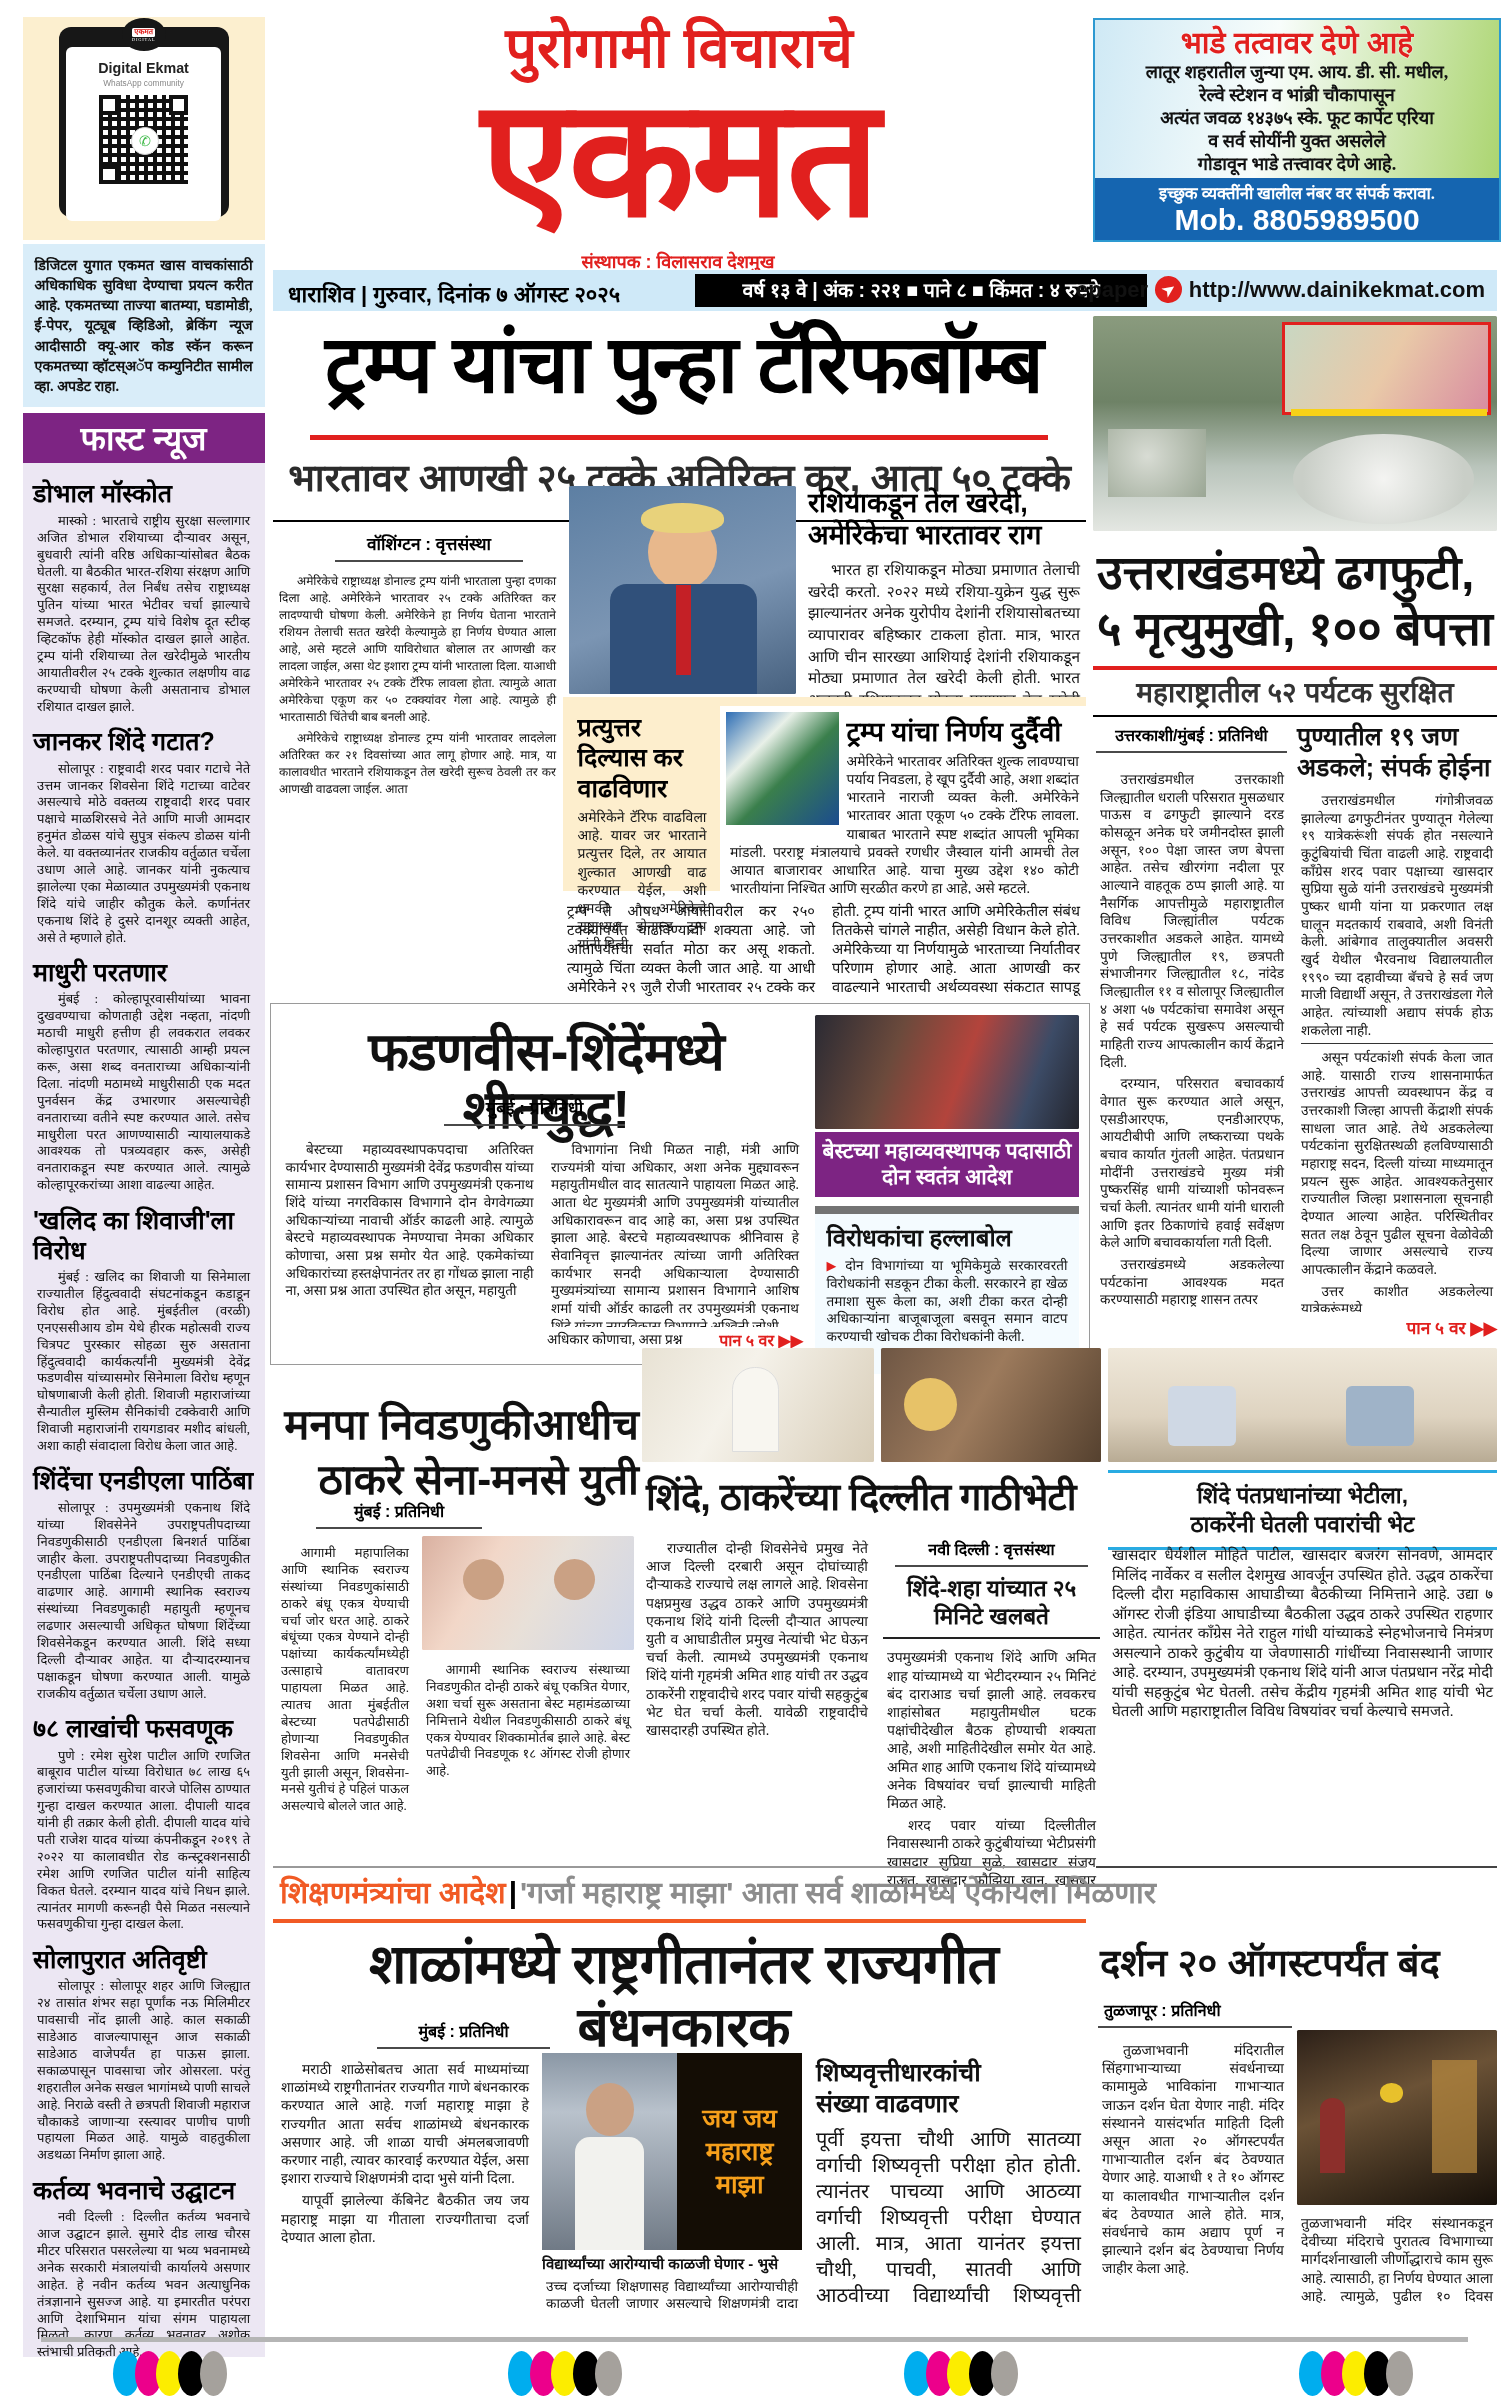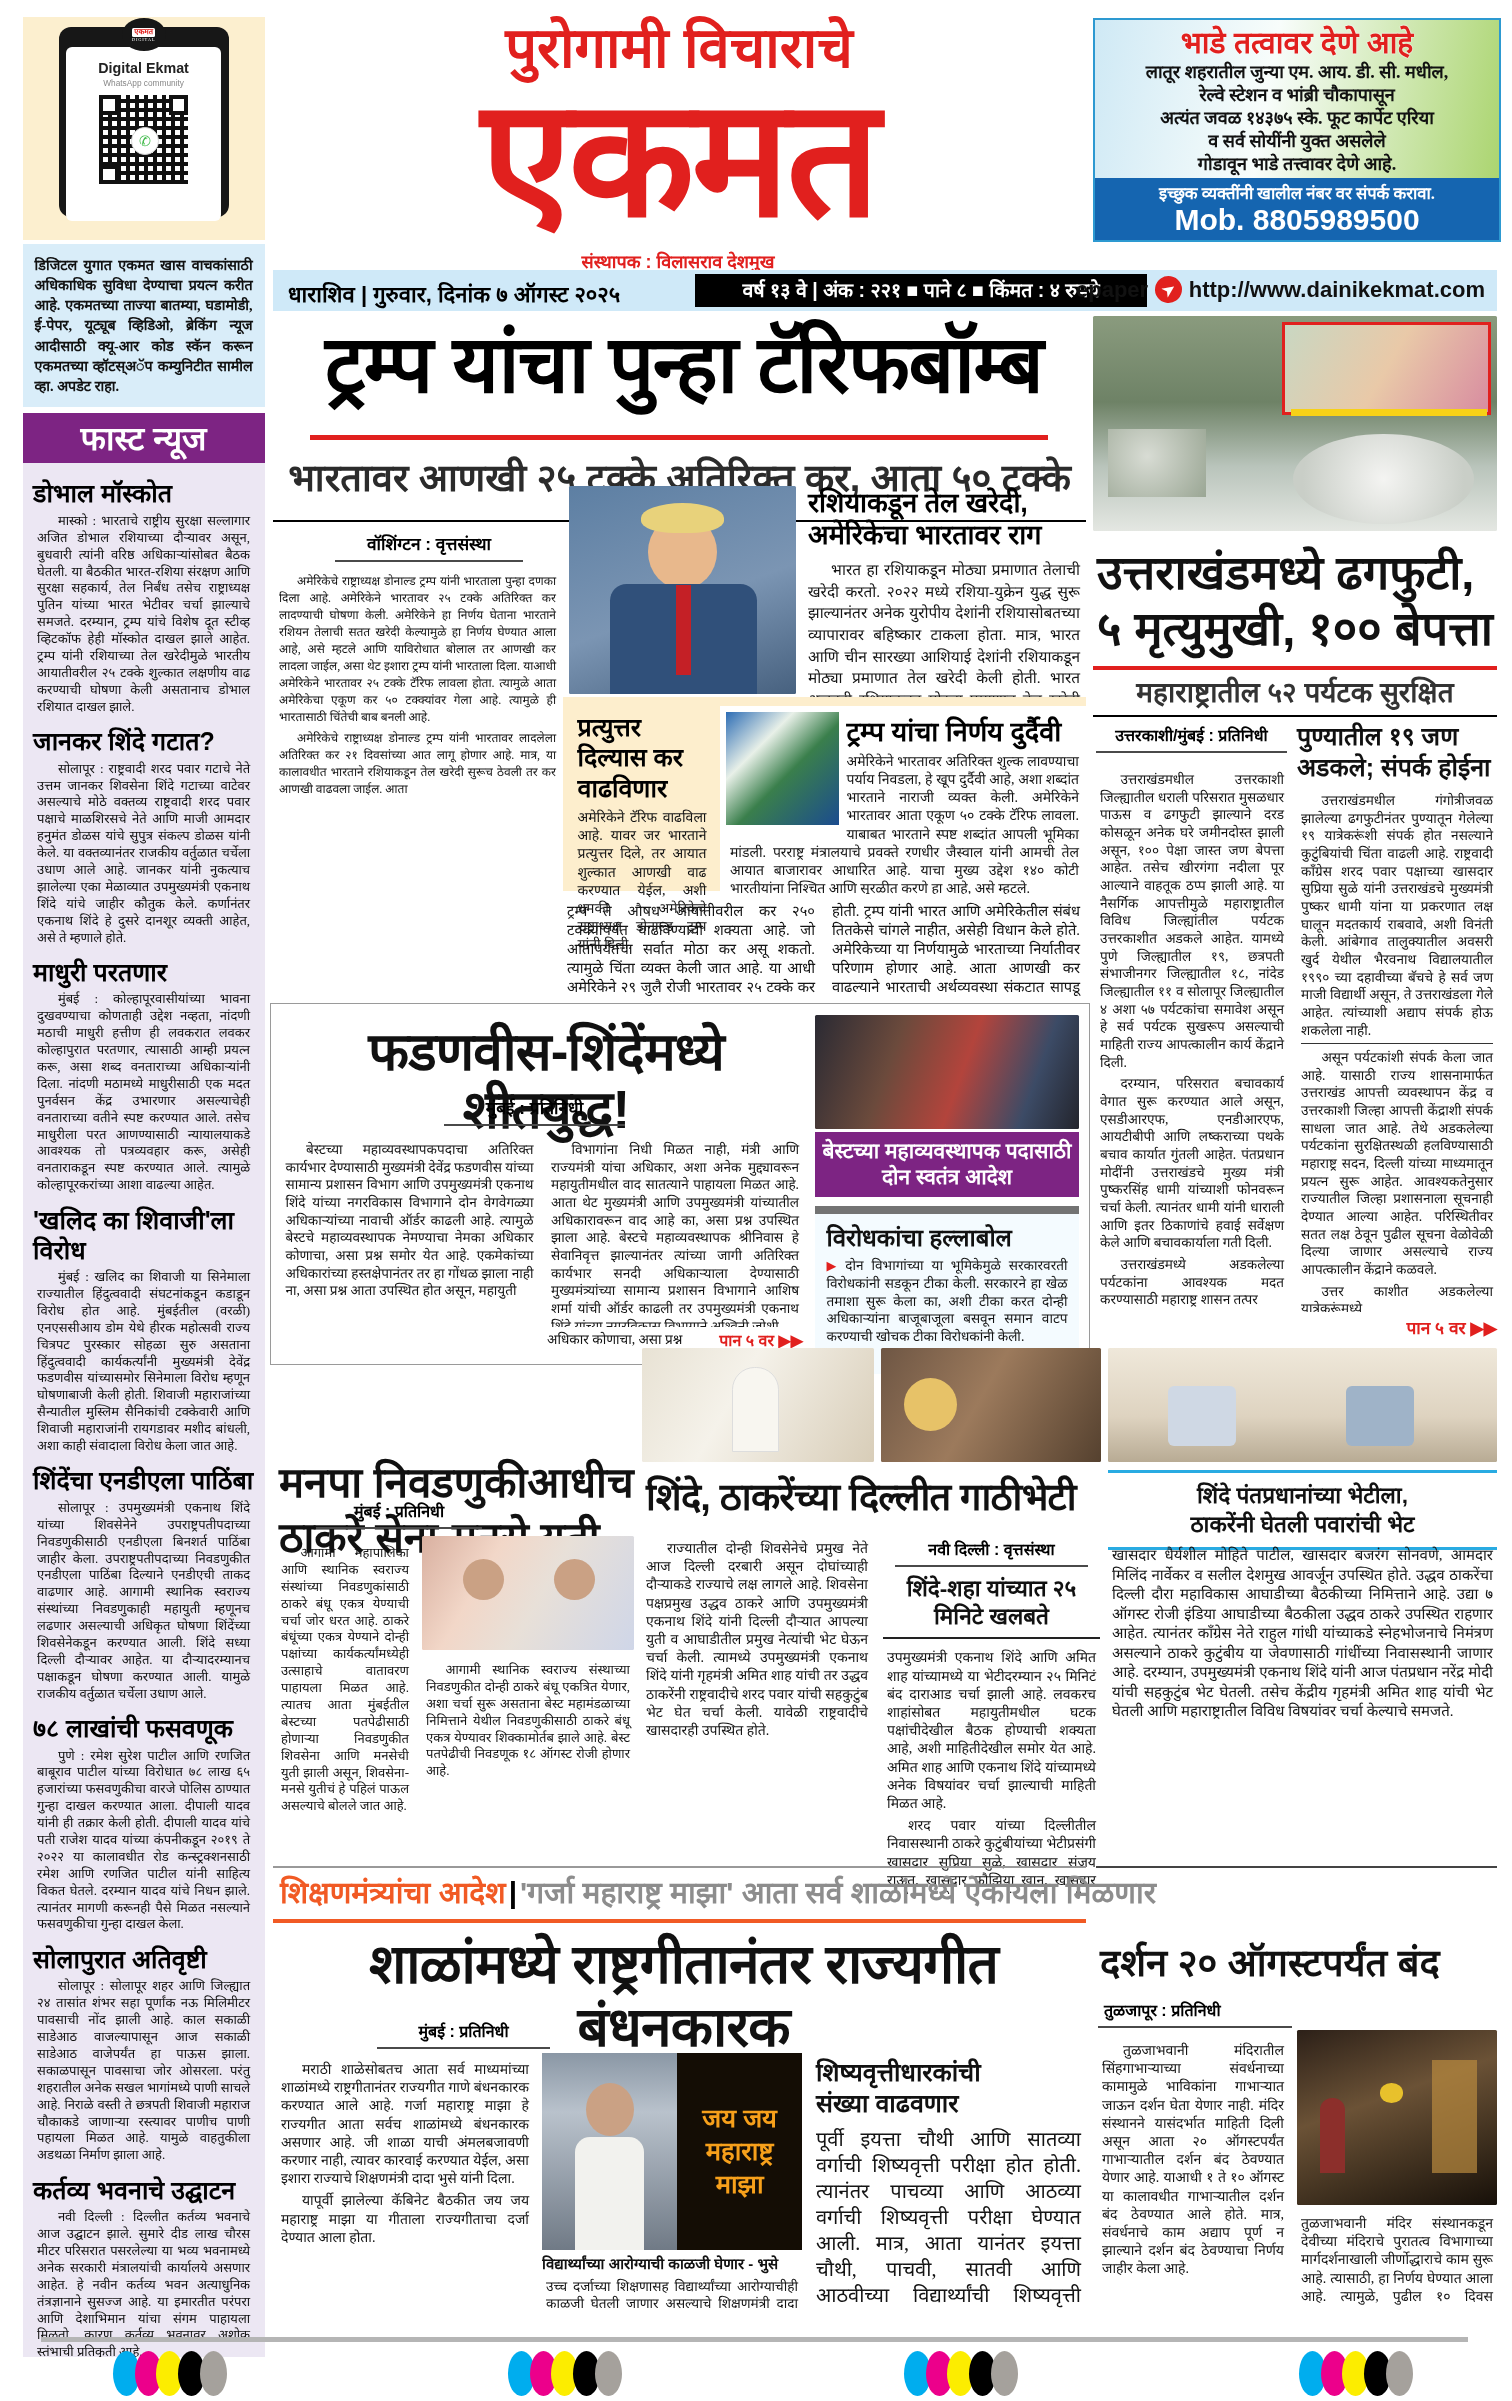--- a/index.html
+++ b/index.html
@@ -262,21 +262,21 @@
     <span class="page5" style="font-size:16px"><span>पान ५ वर</span> <span>▶▶</span></span>
   </div>
   <div class="abs photo" style="left:544px;top:10.5px;width:264px;height:114px;position:absolute;background:linear-gradient(110deg,#2a2a33 0%,#6b4a3c 30%,#b3443c 55%,#3c4b66 80%,#23242c 100%)"></div>
   <div class="abs purplebar" style="left:544px;top:128px;width:255px">बेस्टच्या महाव्यवस्थापक पदासाठी दोन स्वतंत्र आदेश</div>
   <div class="abs oppbox clip" style="left:544px;top:202px;width:249px;height:148px">
     <h4>विरोधकांचा हल्लाबोल</h4>
     <p class="body-txt" style="font-size:13.6px"><span class="bullet">▶</span><span>दोन विभागांच्या या भूमिकेमुळे सरकारवरती विरोधकांनी सडकून टीका केली. सरकारने हा खेळ तमाशा सुरू केला का, अशी टीका करत दोन्ही अधिकाऱ्यांना बाजूबाजूला बसवून समान वाटप करण्याची खोचक टीका विरोधकांनी केली.</span></p>
   </div>
 </div>
 
-<h2 class="abs" style="left:275px;top:1452px;width:360px;text-align:left;font:900 42px/1.3 'Liberation Sans',sans-serif">
+<h2 class="abs" style="left:275px;top:1394px;width:360px;text-align:right;font:900 42px/1.3 'Liberation Sans',sans-serif">
   <span>मनपा निवडणुकीआधीच</span><br>
   <span>ठाकरे सेना-मनसे युती</span>
 </h2>
 <div class="abs byline" style="left:316px;top:1500px;width:166px;font-size:16px">मुंबई : प्रतिनिधी</div>
 <div class="abs body-txt clip" style="left:277px;top:1541px;width:136px;height:316px;font-size:13px">
   <p>आगामी महापालिका आणि स्थानिक स्वराज्य संस्थांच्या निवडणुकांसाठी ठाकरे बंधू एकत्र येण्याची चर्चा जोर धरत आहे. ठाकरे बंधूंच्या एकत्र येण्याने दोन्ही पक्षांच्या कार्यकर्त्यांमध्येही उत्साहाचे वातावरण पाहायला मिळत आहे. त्यातच आता मुंबईतील बेस्टच्या पतपेढीसाठी होणाऱ्या निवडणुकीत शिवसेना आणि मनसेची युती झाली असून, शिवसेना-मनसे युतीचं हे पहिलं पाऊल असल्याचे बोलले जात आहे.</p>
 </div>
 <div class="photo" style="left:422px;top:1536px;width:212px;height:114px;background:linear-gradient(120deg,#d9b0a0 0%,#f2d7c8 30%,#e8e0d8 55%,#cfd6e8 100%)">
   <span class="abs" style="left:41px;top:22.6px;width:41px;height:41px;border-radius:50%;background:#caa184"></span>
   <span class="abs" style="left:132px;top:22.6px;width:41px;height:41px;border-radius:50%;background:#caa184"></span>

